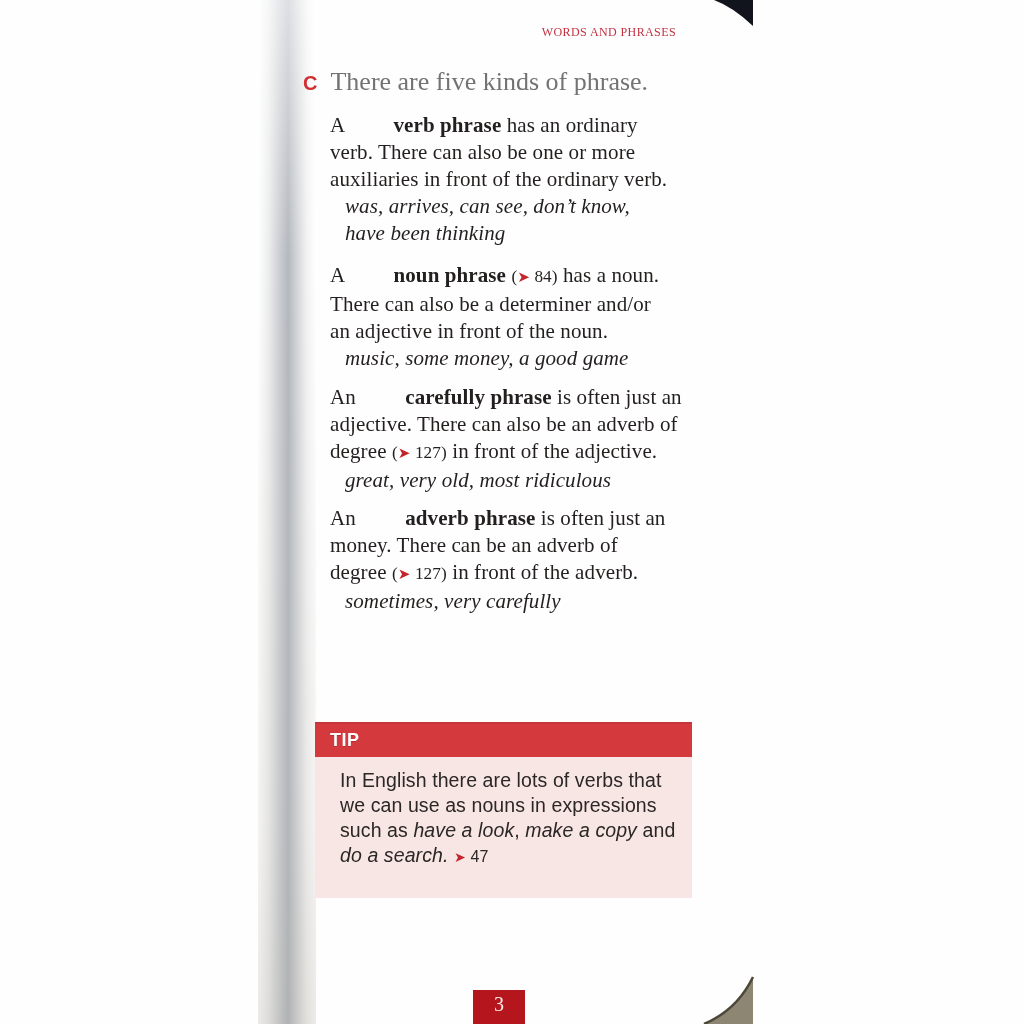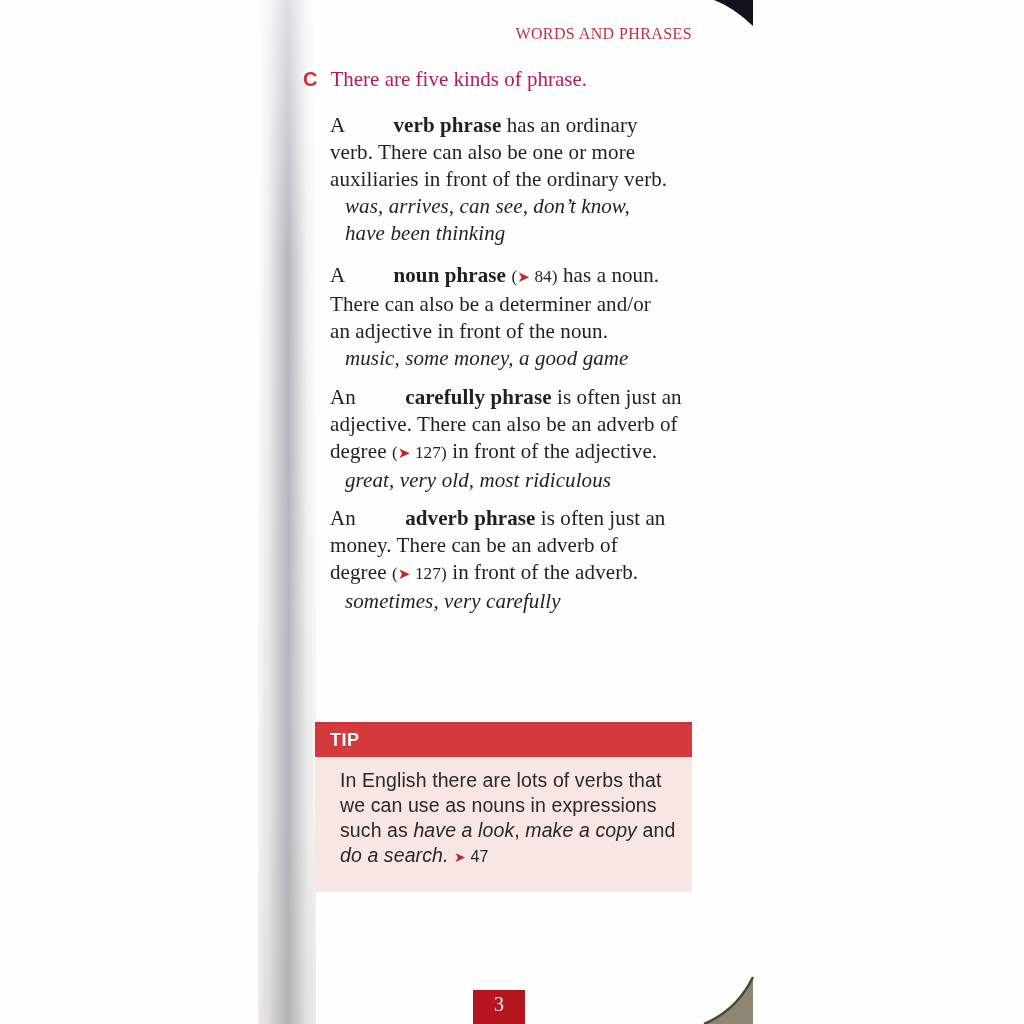--- a/index.html
+++ b/index.html
@@ -16,33 +16,33 @@
       #d4d6d9 68%, #f2f2f3 84%, #ffffff 100%);
   }
   .spine-shadow::after{
     content:"";position:absolute;inset:0;
     background:linear-gradient(to bottom, rgba(255,255,255,.55) 0%, rgba(255,255,255,0) 25%,
       rgba(173,166,150,.12) 80%, rgba(160,152,132,.2) 100%);
   }
   .corner-svg{position:absolute;right:0;top:0;width:1024px;height:1024px;pointer-events:none;}
   
   .running-head{
-    position:absolute;left:330px;top:25px;width:362px;
-    text-align:right;font-size:16px;letter-spacing:.4px;
+    position:absolute;left:314px;top:25px;width:362px;
+    text-align:right;font-size:12px;letter-spacing:.4px;
     color:var(--header-red,#c13140);
   }
   
   .section-row{
     position:absolute;left:303px;top:67px;display:flex;align-items:baseline;gap:13px;
   }
   .section-letter{
     font-family:"Liberation Sans", sans-serif;font-weight:bold;font-size:20px;
     color:var(--section-red,#d12f31);
   }
-  .section-intro{font-size:21px;color:#be185d;}
+  .section-intro{font-size:26px;color:#737373;}
   
   .para{
     position:absolute;left:330px;width:375px;
     font-size:21px;line-height:27px;color:#221f1e;letter-spacing:.1px;
   }
   .tline{white-space:pre;}
   .tline.ind{padding-left:15px;}
   .seg-b{font-weight:bold;margin-left:44px;}
   .seg-i{font-style:italic;}
   .seg-a{color:var(--arrow-red,#c4242b);font-size:.72em;}
@@ -54,21 +54,21 @@
     border-top:2px solid #c8343b;
     display:flex;align-items:center;padding-left:15px;box-sizing:border-box;
   }
   .tip-label{
     font-family:"Liberation Sans", sans-serif;font-weight:bold;font-size:18px;
     color:#ffffff;letter-spacing:.5px;
     text-shadow:0 1px 0 rgba(140,20,25,.35);
   }
   .tipbody{
     background:var(--tip-body-pink,#f8e6e4);
-    padding:11px 10px 22px 25px;
+    padding:11px 10px 28px 25px;
     font-family:"Liberation Sans", sans-serif;
     font-size:19.5px;line-height:25px;color:#2a2726;letter-spacing:.1px;
   }
   
   .pagenum{
     position:absolute;left:473px;top:990px;width:52px;height:34px;
     background:var(--page-badge-red,#b5161e);
     color:#f4efe9;text-align:center;font-size:20px;padding-top:3px;box-sizing:border-box;
   }
 </style>

